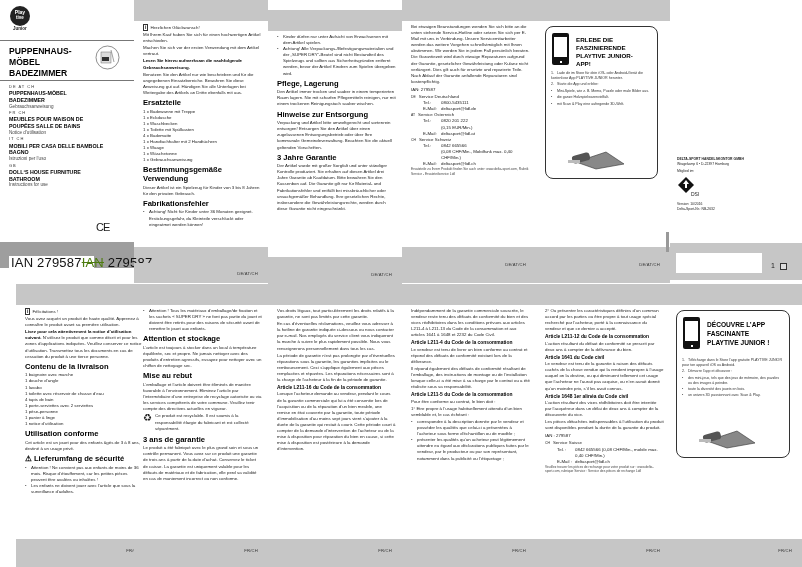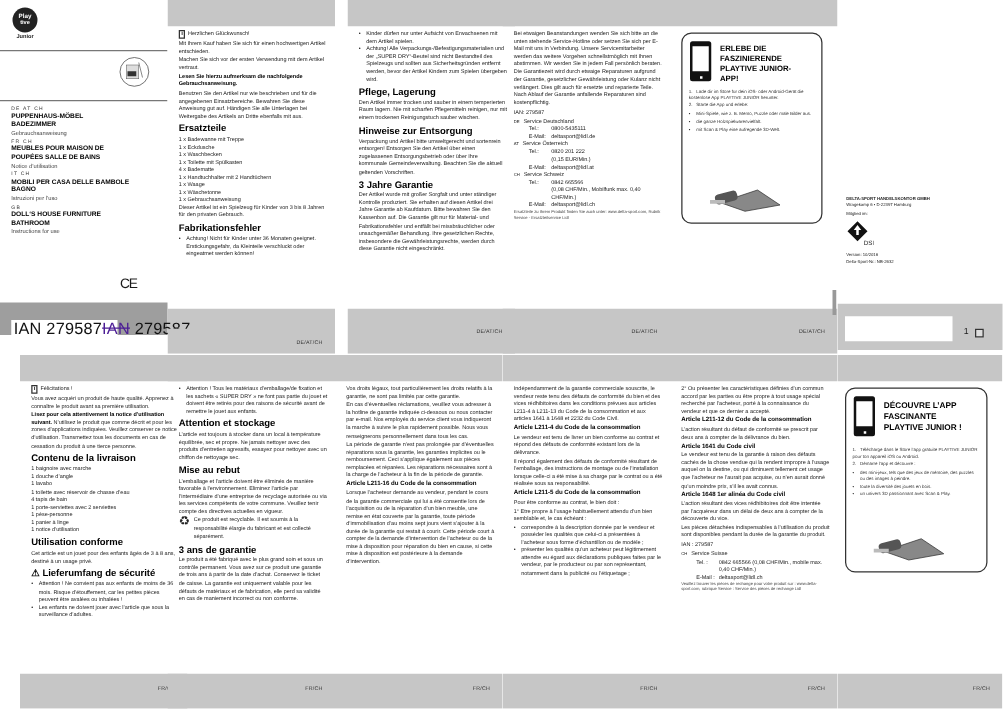--- a/index.html
+++ b/index.html
@@ -34,21 +34,21 @@
   .cover .rule2 { position: absolute; left: 0; right: 0; top: 80px; border-top: 1.5px solid #777; }
   .cover .langs { position: absolute; left: 9px; top: 84px; right: 4px; font-size: 4.6px; line-height: 6.3px; }
   .cover .langs .flags { font-size: 4px; color: #333; letter-spacing: 1px; }
   .cover .langs .name { font-weight: bold; font-size: 5.3px; line-height: 6.8px; color: #000; }
   .cover .langs .sub { color: #444; }
   .cover .ce { position: absolute; left: 96px; top: 221px; font-size: 11px; font-weight: normal; letter-spacing: -1px; }
   .ian-bar { position: absolute; left: 0; top: 242px; width: 134px; height: 26px; background: #9e9e9e; }
   .ian-bar-ext { position: absolute; left: 134px; top: 247px; width: 134px; height: 21px; background: #c6c6c6; }
   .ian-box { position: absolute; left: 9px; top: 256px; width: 85px; height: 15px; background: #fff; }
   .ian-text { position: absolute; left: 11px; top: 255px; font-size: 13px; color: #111; white-space: nowrap; letter-spacing: 0.2px; }
-  .ian-text .ghost { color: #4c1d95; text-decoration: line-through; }
+  .ian-text .ghost { color: #4d7c0f; text-decoration: line-through; }
 
   
   .appbox { position: absolute; left: 9px; top: 26px; width: 113px; height: 153px; border: 1px solid #333; border-radius: 8px; }
   .appbox .phone { position: absolute; left: 6px; top: 6px; width: 17px; height: 32px; background: #111; border-radius: 2px; }
   .appbox .phone .screen { position: absolute; left: 2px; top: 4px; width: 13px; height: 20px; background: #fff; }
   .appbox .phone .btn { position: absolute; left: 7.5px; bottom: 2px; width: 2px; height: 2px; background: #fff; }
   .appbox .heading { position: absolute; left: 30px; top: 9px; font-weight: bold; font-size: 6.2px; line-height: 8px; color: #000; }
   .appbox .steps { position: absolute; left: 5px; right: 5px; top: 44px; font-size: 3.6px; line-height: 4.9px; color: #333; }
   .appbox .steps .num { display: inline-block; width: 6px; }
   .appbox .steps .it { padding-left: 6px; position: relative; margin-bottom: 1.5px; }
@@ -69,20 +69,25 @@
 <div class="sheet top">
 
   <div class="panel cover" style="left:0;">
     <svg class="logo" viewBox="0 0 28 28">
       <circle cx="14" cy="12" r="10" fill="#222"></circle>
       <text x="14" y="10" font-size="5" fill="#fff" text-anchor="middle" font-weight="bold" font-family="Liberation Sans, sans-serif">Play</text>
       <text x="14" y="15" font-size="4.5" fill="#fff" text-anchor="middle" font-weight="bold" font-family="Liberation Sans, sans-serif">tive</text>
       <text x="14" y="26" font-size="4.5" fill="#222" text-anchor="middle" font-weight="bold" font-family="Liberation Sans, sans-serif">Junior</text>
     </svg>
     <div class="rule1"></div>
+    <div class="title-main">
+      <div>PUPPENHAUS-</div>
+      <div>MÖBEL</div>
+      <div>BADEZIMMER</div>
+    </div>
     <svg class="house-icon" viewBox="0 0 25 25">
       <circle cx="12.5" cy="12.5" r="11.5" fill="none" stroke="#444" stroke-width="0.6"></circle>
       <rect x="6" y="7" width="10" height="11" fill="#ddd" stroke="#555" stroke-width="0.4"></rect>
       <rect x="7" y="12" width="7" height="4" fill="#333"></rect>
       <line x1="16" y1="5" x2="19" y2="17" stroke="#777" stroke-width="0.7"></line>
     </svg>
     <div class="rule2"></div>
     <div class="langs">
       <div class="flags">DE AT CH</div>
       <div class="name">PUPPENHAUS-MÖBEL</div>
@@ -123,29 +128,30 @@
       <div class="h2">Ersatzteile</div>
       <div>1 x Badewanne mit Treppe</div>
       <div>1 x Eckdusche</div>
       <div>1 x Waschbecken</div>
       <div>1 x Toilette mit Spülkasten</div>
       <div>4 x Badematte</div>
       <div>1 x Handtuchhalter mit 2 Handtüchern</div>
       <div>1 x Waage</div>
       <div>1 x Wäschetonne</div>
       <div>1 x Gebrauchsanweisung</div>
+      <div class="h2">Bestimmungsgemäße Verwendung</div>
       <p>Dieser Artikel ist ein Spielzeug für Kinder von 3 bis 8 Jahren für den privaten Gebrauch.</p>
       <div class="h2">Fabrikationsfehler</div>
       <ul class="bullets">
           <li>Achtung! Nicht für Kinder unter 36 Monaten geeignet. Erstickungsgefahr, da Kleinteile verschluckt oder eingeatmet werden können!</li>
         </ul>
     </div>
   </div>
 
-  <div class="panel" style="left:278px;">
+  <div class="panel" style="left:268px;margin-top:10px;">
     <div class="band top-band"></div>
     <div class="band bottom-band" style="height:36px;">
         <span class="region" style="bottom:16px;">DE/AT/CH</span>
       </div>
     <div class="content">
       <ul class="bullets">
         <li>Kinder dürfen nur unter Aufsicht von Erwachsenen mit dem Artikel spielen.</li>
         <li>Achtung! Alle Verpackungs-/Befestigungsmaterialien und der „SUPER DRY“-Beutel sind nicht Bestandteil des Spielzeugs und sollten aus Sicherheitsgründen entfernt werden, bevor der Artikel Kindern zum Spielen übergeben wird.</li>
       </ul>
       <div class="h2">Pflege, Lagerung</div>

